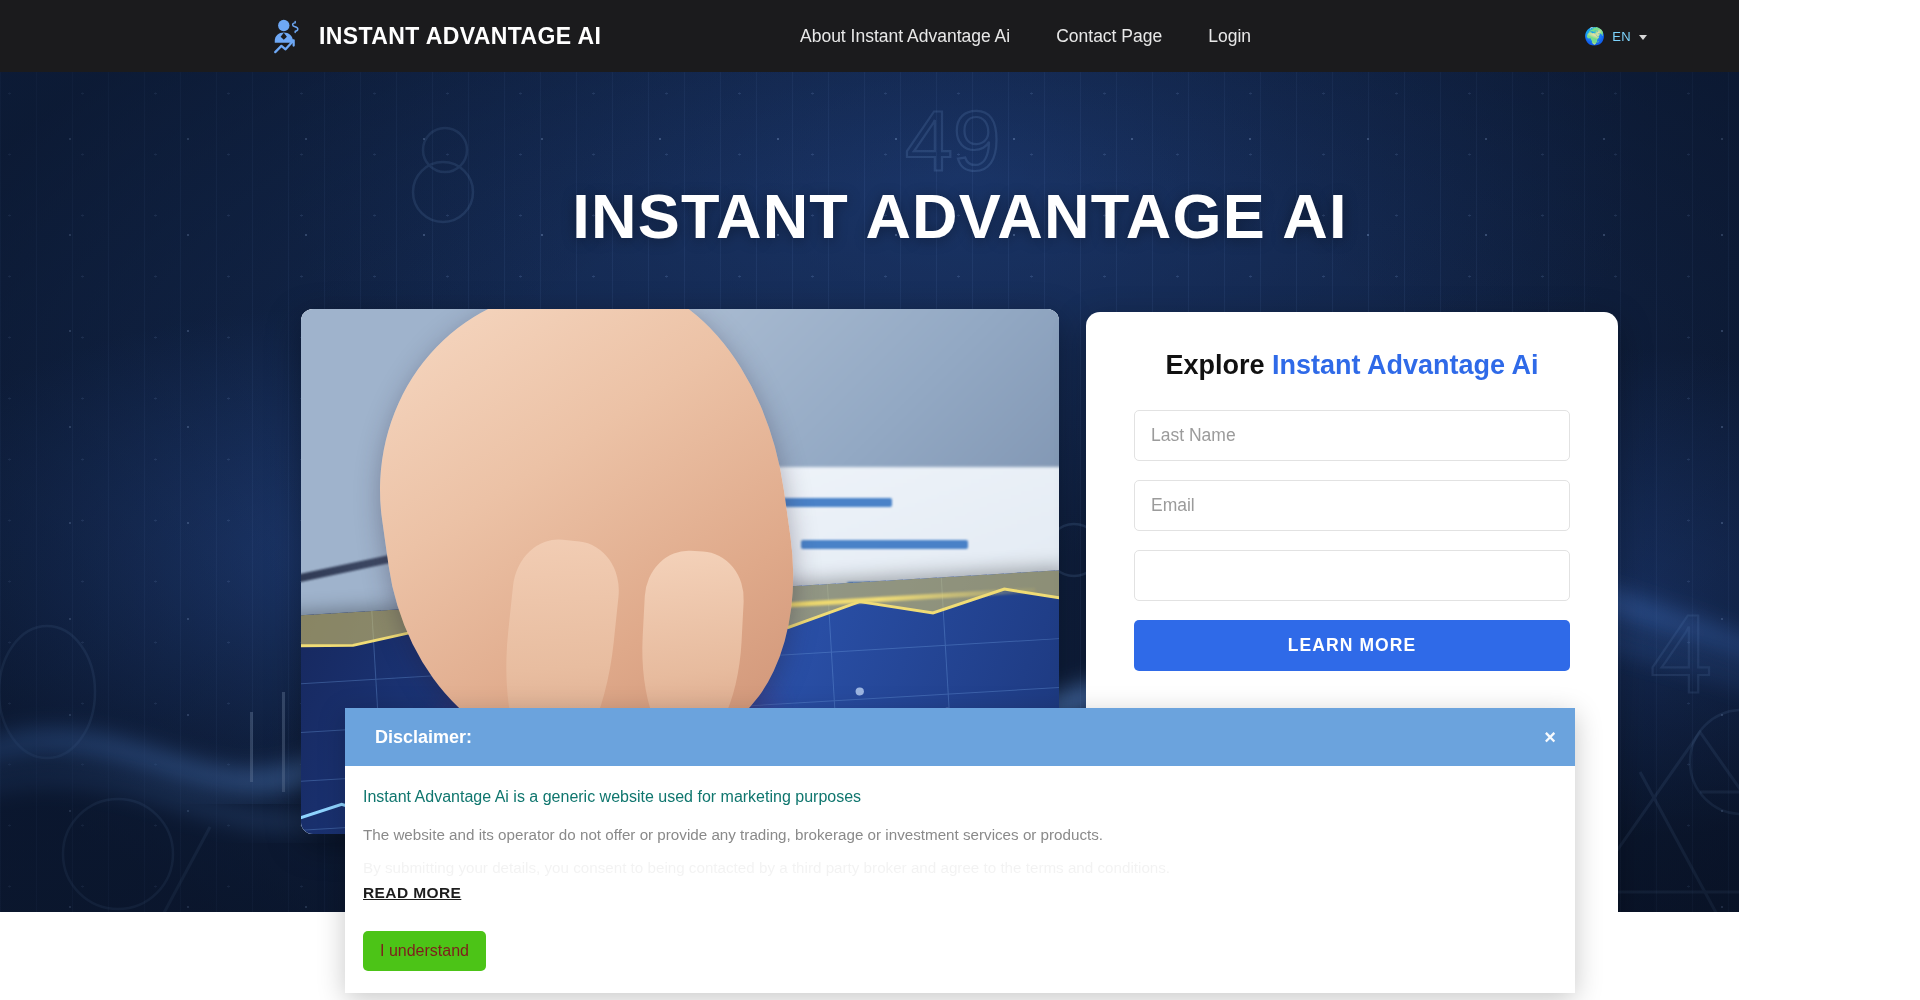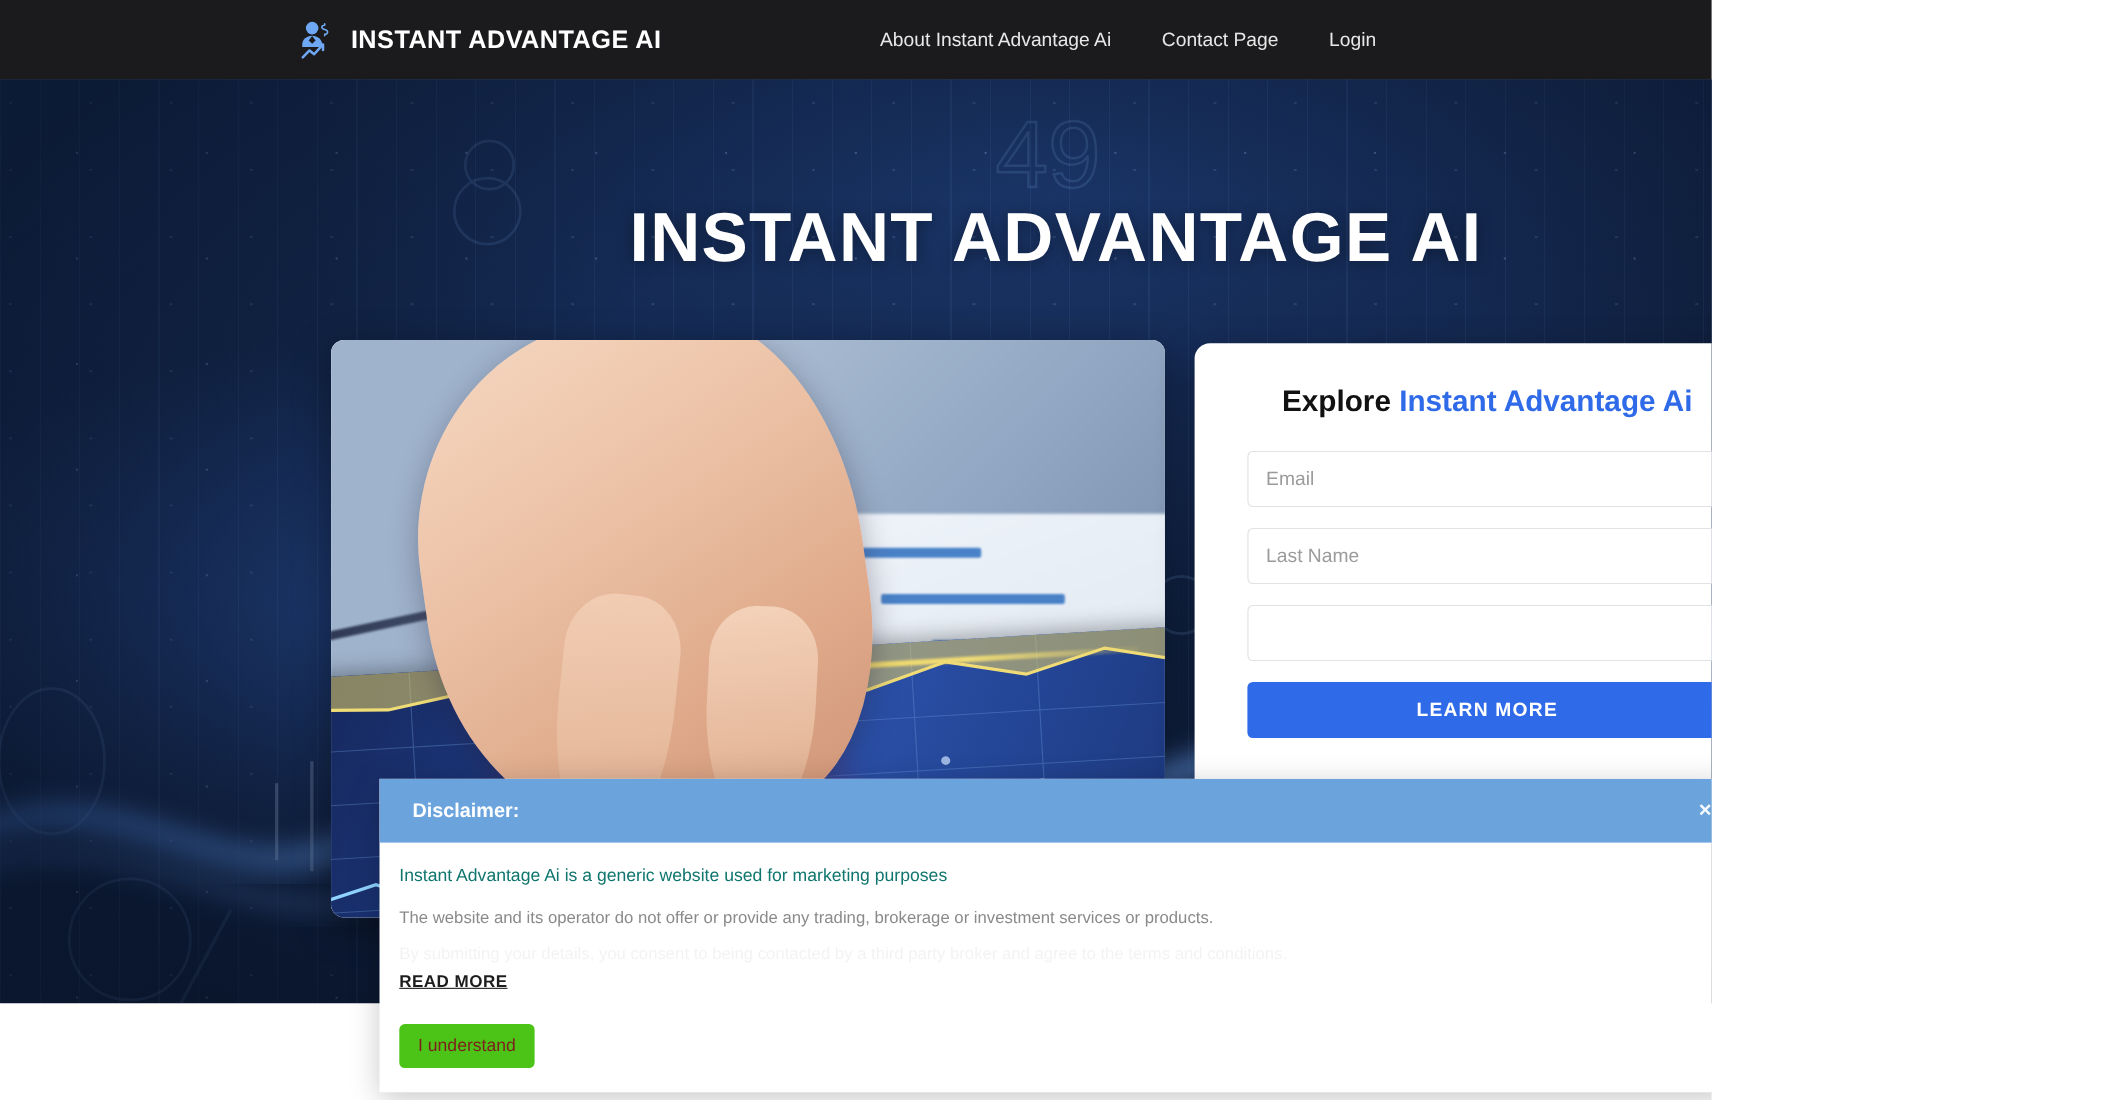--- a/index.html
+++ b/index.html
@@ -7,21 +7,21 @@
   html, body {
     width: 1920px;
     height: 1000px;
     overflow: hidden;
     font-family: "Liberation Sans", sans-serif;
     background: #ffffff;
   }
 
   #page {
     position: relative;
-    width: 1556px;
+    width: 1739px;
     height: 1000px;
     overflow: hidden;
     background: #ffffff;
   }
 
   
   .navbar {
     position: absolute;
     top: 0; left: 0;
     width: 1920px;
@@ -520,22 +520,22 @@
       <div class="photo-hand"></div>
       <div class="photo-finger"></div>
       <div class="photo-thumb"></div>
     </div>
 
     <div class="form-card">
       <div class="form-heading">
         <span>Explore </span><span class="accent">Instant Advantage Ai</span>
       </div>
 
+      <input class="field" type="text" placeholder="Last Name" style="">
       <input class="field" type="email" placeholder="Email" style="">
-      <input class="field" type="text" placeholder="Last Name" style="">
       <input class="field" type="tel" placeholder="" style="">
 
       <button class="submit-btn">LEARN MORE</button>
     </div>
   </div>
 
   <div class="modal">
     <div class="modal-header">
       <span class="modal-title">Disclaimer:</span>
       <button class="modal-close">×</button>

